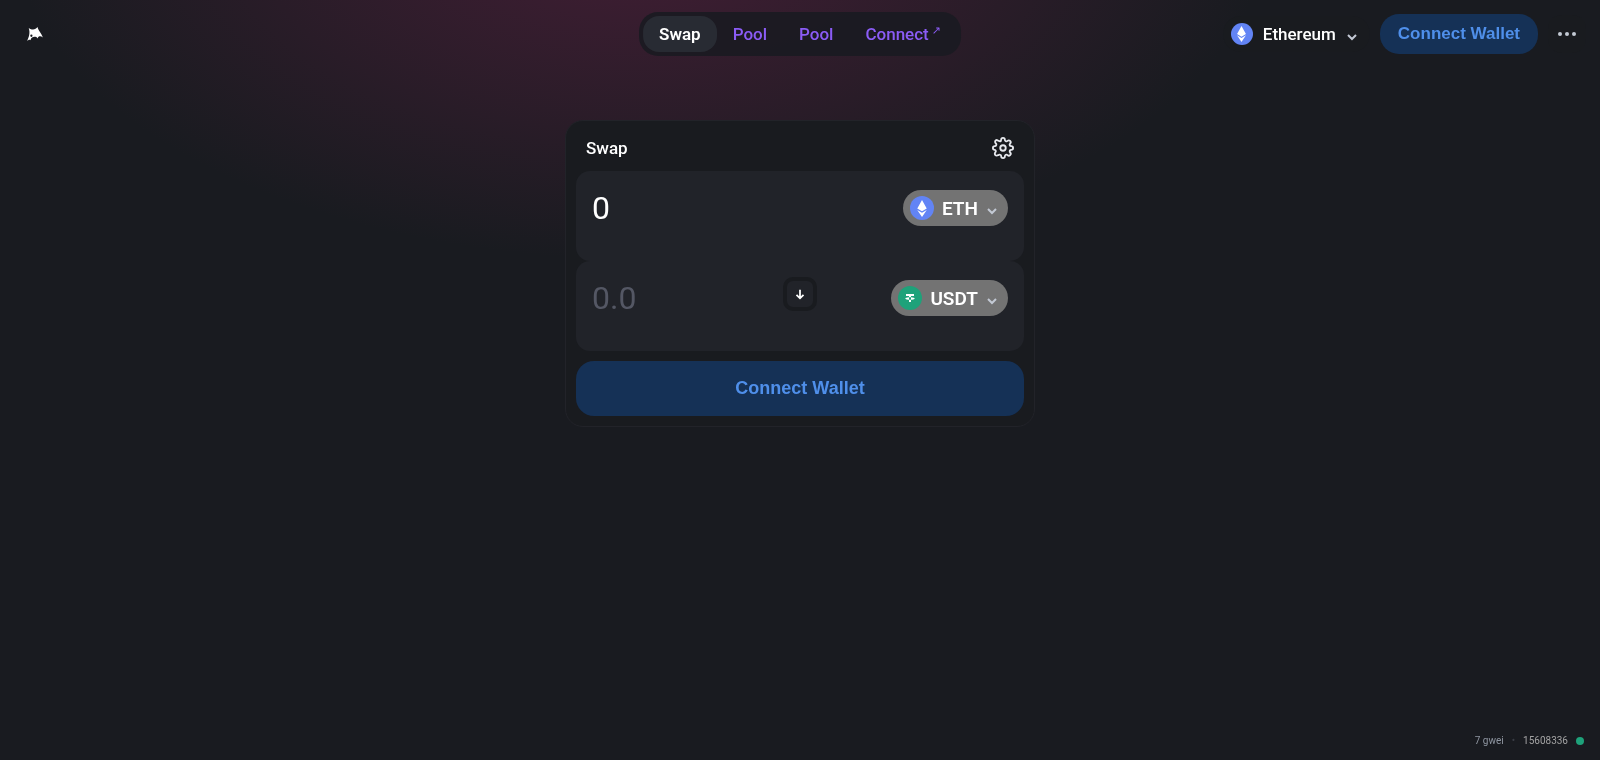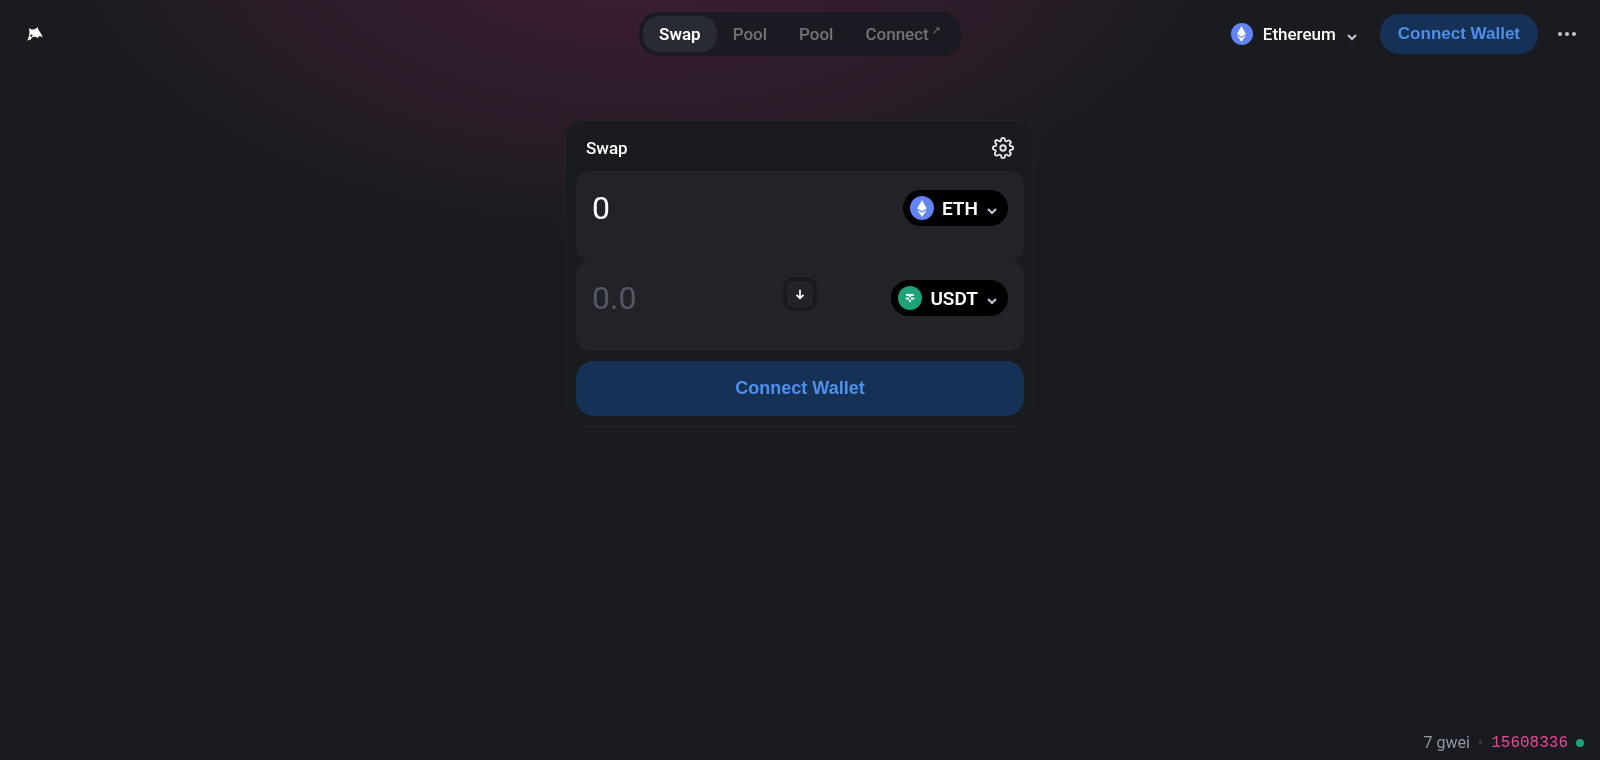--- a/index.html
+++ b/index.html
@@ -9,21 +9,21 @@
         radial-gradient(ellipse 900px 480px at 40% -10%, rgba(102,32,70,0.55), transparent 70%),
         #191b20;
       color:#fff;
       position:relative;
     }
     
     .header { position:absolute; top:0; left:0; right:0; height:68px; display:flex; align-items:center; justify-content:space-between; padding:0 14px; }
     .header-left { display:flex; align-items:center; }
     .logo { width:28px; height:28px; margin-left:6px; }
     .nav { position:absolute; left:50%; top:50%; transform:translate(-50%,-50%); display:flex; align-items:center; background:rgba(25,27,33,0.9); border-radius:19px; padding:4px; gap:0; }
-    .nav-item { padding:8px 16px; font-size:17px; font-weight:500; color:#737373; border-radius:16px; cursor:pointer; display:flex; align-items:center; gap:3px; }
+    .nav-item { padding:8px 16px; font-size:17px; font-weight:500; color:#8b5cf6; border-radius:16px; cursor:pointer; display:flex; align-items:center; gap:3px; }
     .nav-item.active { color:#fff; background:#282b33; font-weight:600; }
     .nav-item .ext { font-size:11px; position:relative; top:-4px; }
     .header-right { display:flex; align-items:center; gap:10px; }
     .network-btn { display:flex; align-items:center; gap:10px; background:#191b1f; border-radius:19px; padding:7px 12px 7px 8px; cursor:pointer; }
     .network-btn .eth-badge { width:22px; height:22px; border-radius:50%; background:#6284f5; display:flex; align-items:center; justify-content:center; }
     .network-btn span.lbl { font-size:17px; font-weight:500; color:#fff; }
     .connect-btn-top { background:#153156; color:#4f8fea; border:none; border-radius:19px; padding:10px 18px; font-size:17px; font-weight:600; cursor:pointer; }
     .more-btn { width:38px; height:38px; border-radius:14px; background:#191b1f; display:flex; align-items:center; justify-content:center; cursor:pointer; }
     .dots { display:flex; gap:3px; }
     .dots span { width:4px; height:4px; border-radius:50%; background:#c3c9d4; }
@@ -31,33 +31,33 @@
     .chev svg { width:12px; height:12px; stroke:#c3c9d4; }
     
     .card { position:absolute; top:120px; left:50%; transform:translateX(-50%); width:470px; background:#191b1f; border:1px solid #222329; border-radius:18px; padding:12px 10px 10px; }
     .card-head { display:flex; align-items:center; justify-content:space-between; padding:4px 10px 12px; }
     .card-title { font-size:17px; font-weight:500; color:#fff; }
     .gear { width:22px; height:22px; cursor:pointer; }
     .gear svg { stroke:#e7e9ee; }
     .field { background:#212329; border-radius:14px; padding:18px 16px 34px 16px; display:flex; align-items:center; justify-content:space-between; }
     .amt-input { background:transparent; border:none; outline:none; color:#fff; font-size:32px; font-weight:400; font-family:inherit; width:60%; }
     .amt-input::placeholder { color:#545764; }
-    .token-sel { display:flex; align-items:center; gap:8px; background:#000000; border-radius:19px; padding:6px 10px 6px 7px; cursor:pointer; }
+    .token-sel { display:flex; align-items:center; gap:8px; background:#737373; border-radius:19px; padding:6px 10px 6px 7px; cursor:pointer; }
     .token-sel .t-ic { width:24px; height:24px; border-radius:50%; display:flex; align-items:center; justify-content:center; }
     .t-ic.eth { background:#6284f5; }
     .t-ic.usdt { background:#1ea27a; }
     .token-sel .t-lbl { font-size:19px; font-weight:600; color:#fff; }
     .swap-arrow { position:absolute; width:34px; height:34px; background:#212329; border:4px solid #191b1f; border-radius:10px; display:flex; align-items:center; justify-content:center; left:50%; transform:translateX(-50%); top:156px; cursor:pointer; }
     .swap-arrow svg { stroke:#fff; }
     .connect-main { margin-top:10px; width:100%; background:#153156; color:#4f8fea; border:none; border-radius:18px; padding:17px 0; font-size:18px; font-weight:600; cursor:pointer; }
     
-    .footer { position:absolute; bottom:8px; right:16px; display:flex; align-items:center; gap:8px; font-size:16px; }
+    .footer { position:absolute; bottom:14px; right:16px; display:flex; align-items:center; gap:8px; font-size:10px; }
     .gwei { color:#8f96a1; }
     .sep { color:#3a3d45; }
-    .block { color:#ec4899;font-family:Liberation Mono, monospace; }
+    .block { color:#a3a3a3; }
     .status-dot { width:8px; height:8px; border-radius:50%; background:#1ea27a; }
   </style>
 </head>
 <body>
 
 <div class="header">
   <div class="header-left">
     <div class="logo">
       <svg viewBox="0 0 32 32" fill="none">
           <path d="M8 24 C10 20 12 15 10 9 C14 12 18 11 20 8 C21 13 25 15 26 20 C24 18 21 18 20 21 C18 18 13 19 12 23 C11 22 9 23 8 24 Z" fill="#fff"></path>

